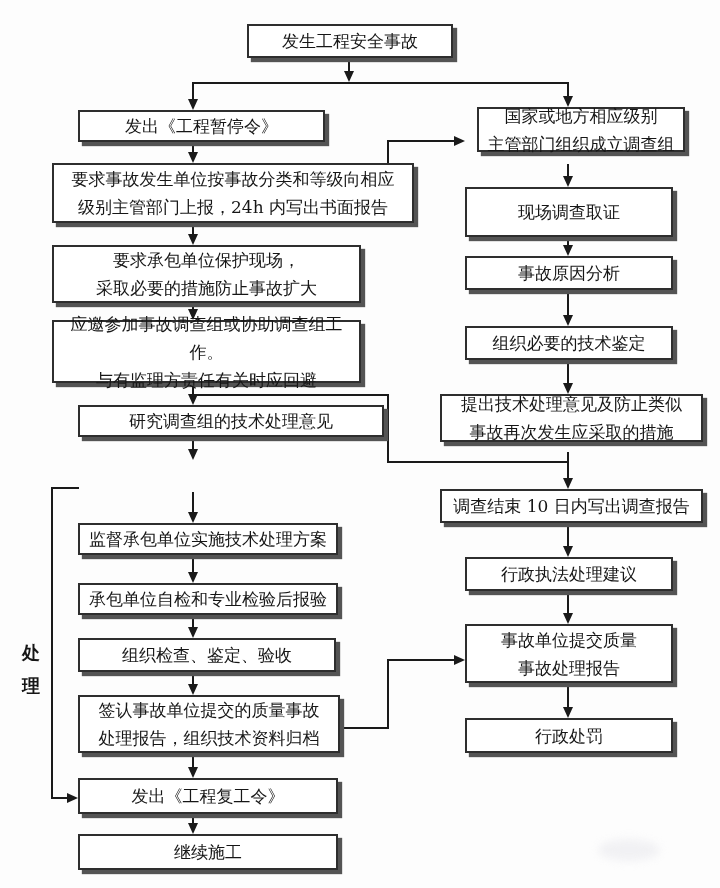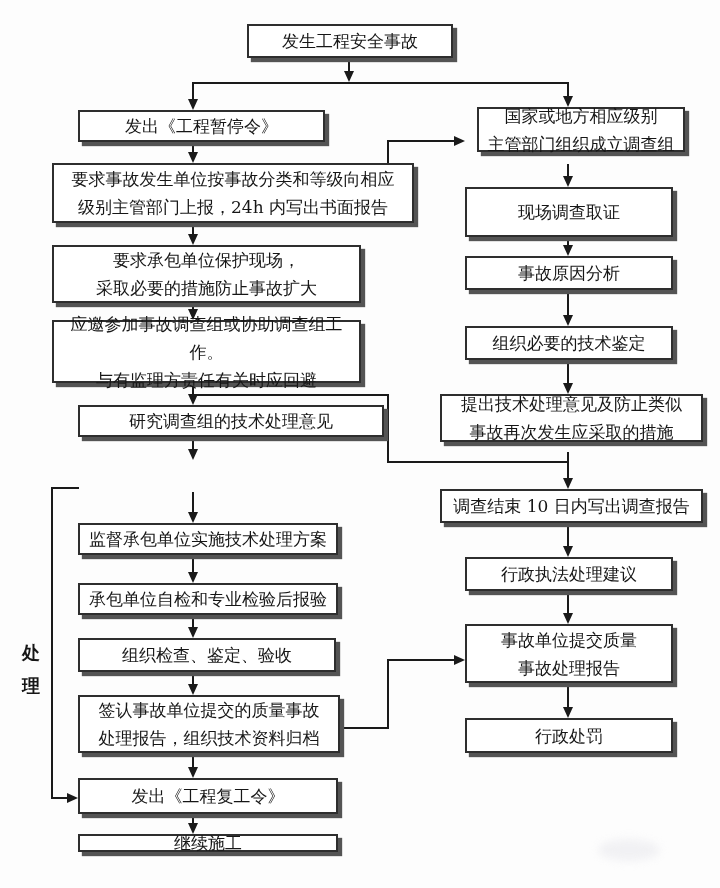--- a/index.html
+++ b/index.html
@@ -48,21 +48,21 @@
 采取必要的措施防止事故扩大</div>
   <div class="node" style="left:52px;top:320px;width:309px;height:63px">应邀参加事故调查组或协助调查组工作。
 与有监理方责任有关时应回避</div>
   <div class="node" style="left:78px;top:405px;width:306px;height:32px">研究调查组的技术处理意见</div>
   <div class="node" style="left:78px;top:523px;width:260px;height:32px">监督承包单位实施技术处理方案</div>
   <div class="node" style="left:78px;top:583px;width:260px;height:32px">承包单位自检和专业检验后报验</div>
   <div class="node" style="left:78px;top:638px;width:258px;height:34px">组织检查、鉴定、验收</div>
   <div class="node" style="left:78px;top:695px;width:262px;height:58px">签认事故单位提交的质量事故
 处理报告，组织技术资料归档</div>
   <div class="node" style="left:78px;top:778px;width:260px;height:36px">发出《工程复工令》</div>
-  <div class="node" style="left:78px;top:834px;width:260px;height:18px">继续施工</div>
+  <div class="node" style="left:78px;top:834px;width:260px;height:36px">继续施工</div>
   <div class="node" style="left:477px;top:107px;width:208px;height:45px">国家或地方相应级别
 主管部门组织成立调查组</div>
   <div class="node" style="left:465px;top:187px;width:208px;height:50px">现场调查取证</div>
   <div class="node" style="left:465px;top:256px;width:208px;height:34px">事故原因分析</div>
   <div class="node" style="left:465px;top:326px;width:208px;height:34px">组织必要的技术鉴定</div>
   <div class="node" style="left:440px;top:394px;width:263px;height:48px">提出技术处理意见及防止类似
 事故再次发生应采取的措施</div>
   <div class="node" style="left:440px;top:489px;width:263px;height:34px">调查结束 10 日内写出调查报告</div>
   <div class="node" style="left:465px;top:557px;width:208px;height:34px">行政执法处理建议</div>
   <div class="node" style="left:465px;top:624px;width:208px;height:59px">事故单位提交质量

